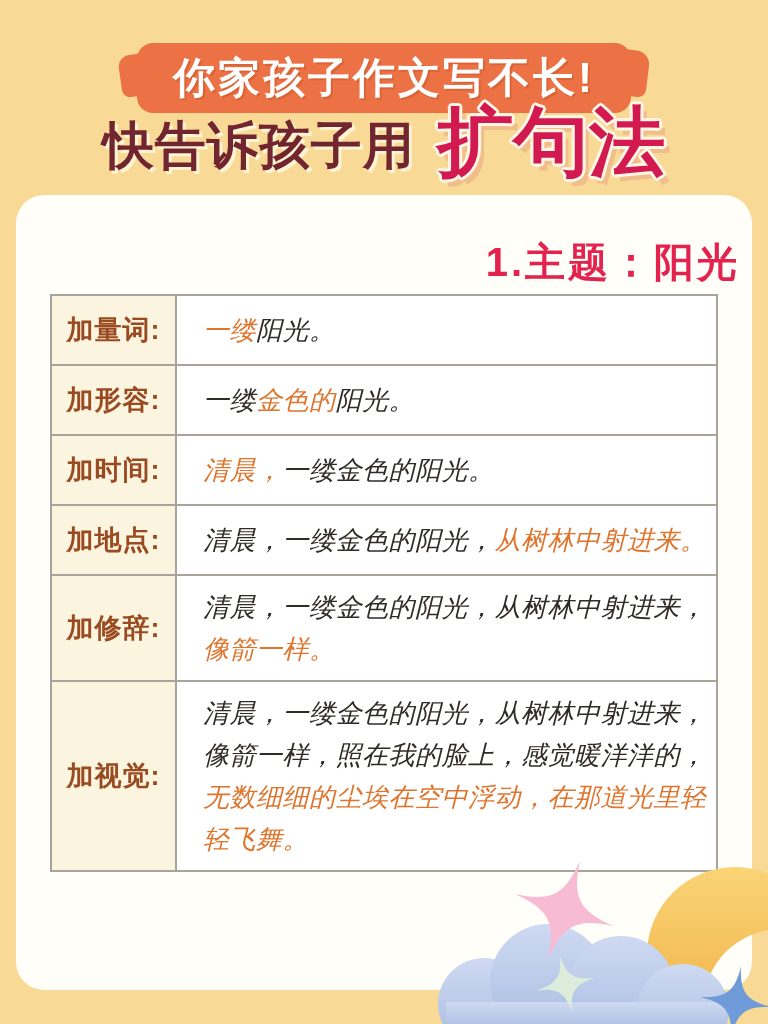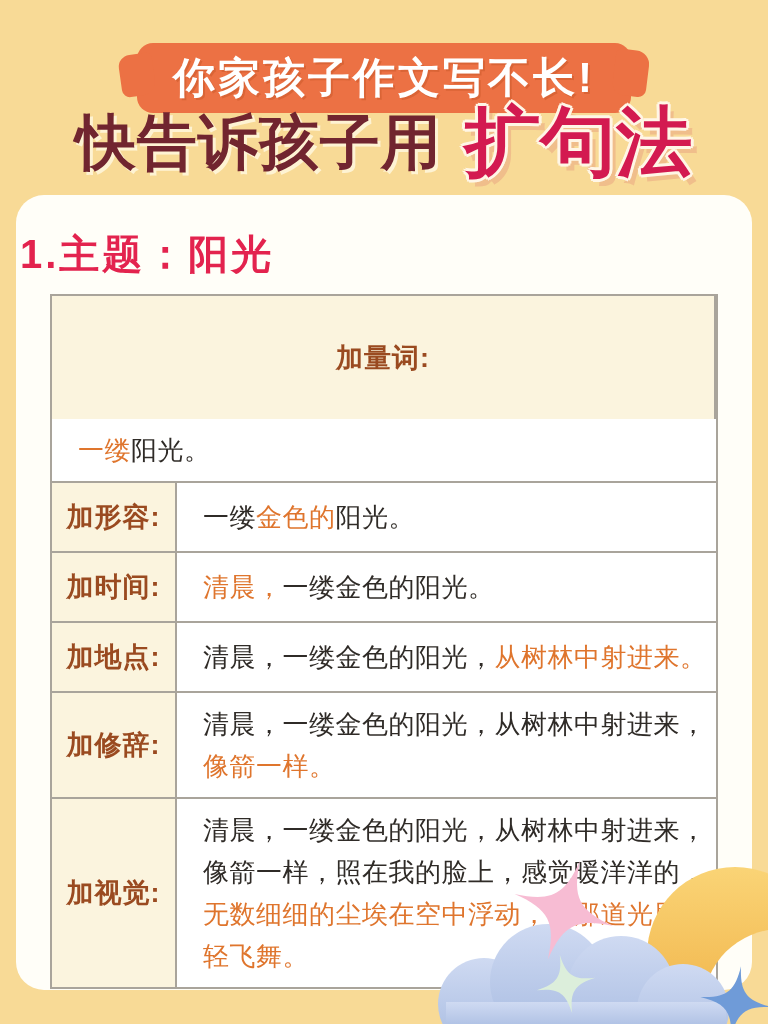--- a/index.html
+++ b/index.html
@@ -29,60 +29,60 @@
     position:relative; font-size:42px; font-weight:bold; color:#FFFFFF;
     letter-spacing:3px; text-shadow:2px 2px 0 rgba(186,76,30,.35);
   }
 
   
   .headline {
     position:absolute; top:92px; left:0; width:100%;
     text-align:center; white-space:nowrap; z-index:2;
   }
   .headline-prefix {
-    font-size:60px; font-weight:bold; color:#71252F; letter-spacing:1px;
+    font-size:51px; font-weight:bold; color:#71252F; letter-spacing:1px;
     text-shadow:3px 3px 0 rgba(255,247,222,.85);
   }
   .headline-highlight {
     display:inline-block; font-size:76px; font-weight:bold; color:#D31A50;
     margin-left:18px; vertical-align:-5px;
     text-shadow:
       -3px 0 #FFF6E6, 3px 0 #FFF6E6, 0 -3px #FFF6E6, 0 3px #FFF6E6,
       -2px -2px #FFF6E6, 2px 2px #FFF6E6, 2px -2px #FFF6E6, -2px 2px #FFF6E6,
       6px 7px 0 rgba(214,90,100,.22);
   }
 
   
   .card {
     position:absolute; left:16px; top:195px; width:736px; height:795px;
     background:#FFFEF8; border-radius:28px; z-index:1;
   }
   .card-title {
-    margin:4px; padding-top:28px; text-align:left;
+    margin:12px; padding-top:28px; text-align:right;
     font-size:40px; font-weight:bold; color:#E3234E; letter-spacing:3px;
   }
 
   
   .exp-table {
     position:absolute; left:34px; top:99px; width:664px;
     border:2px solid #A9A49B; background:#FFFFFF;
   }
   .t-row { display:flex; border-top:2px solid #A9A49B; min-height:68px; }
-  .t-row:first-child { border-top:none;flex-direction:column; }
+  .t-row:first-child { border-top:none; }
   .t-row:nth-child(5), .t-row:nth-child(6) { min-height:102px; }
   .t-row:nth-child(7) { min-height:190px; }
   .t-label {
     flex:0 0 123px; background:#FBF4DE; border-right:2px solid #A9A49B;
     display:flex; align-items:center; justify-content:center;
     font-size:27px; font-weight:bold; color:#9A4A20; letter-spacing:1px;
   }
   .t-content {
     flex:1; display:flex; align-items:center; background:#FFFFFF;
     padding:10px 8px 10px 26px;
-    font-size:26px; line-height:42px; color:#2F2B27; letter-spacing:.5px;
+    font-size:26px; line-height:42px; color:#2F2B27; letter-spacing:.5px;font-style:italic;
   }
   .sentence { display:inline; }
   .seg { color:#2F2B27; }
   .seg.orange { color:#DF752D; }
 
   
   .decor { position:absolute; right:0; bottom:0; width:332px; height:172px; z-index:3; }
 </style>
 </head>
 <body>

